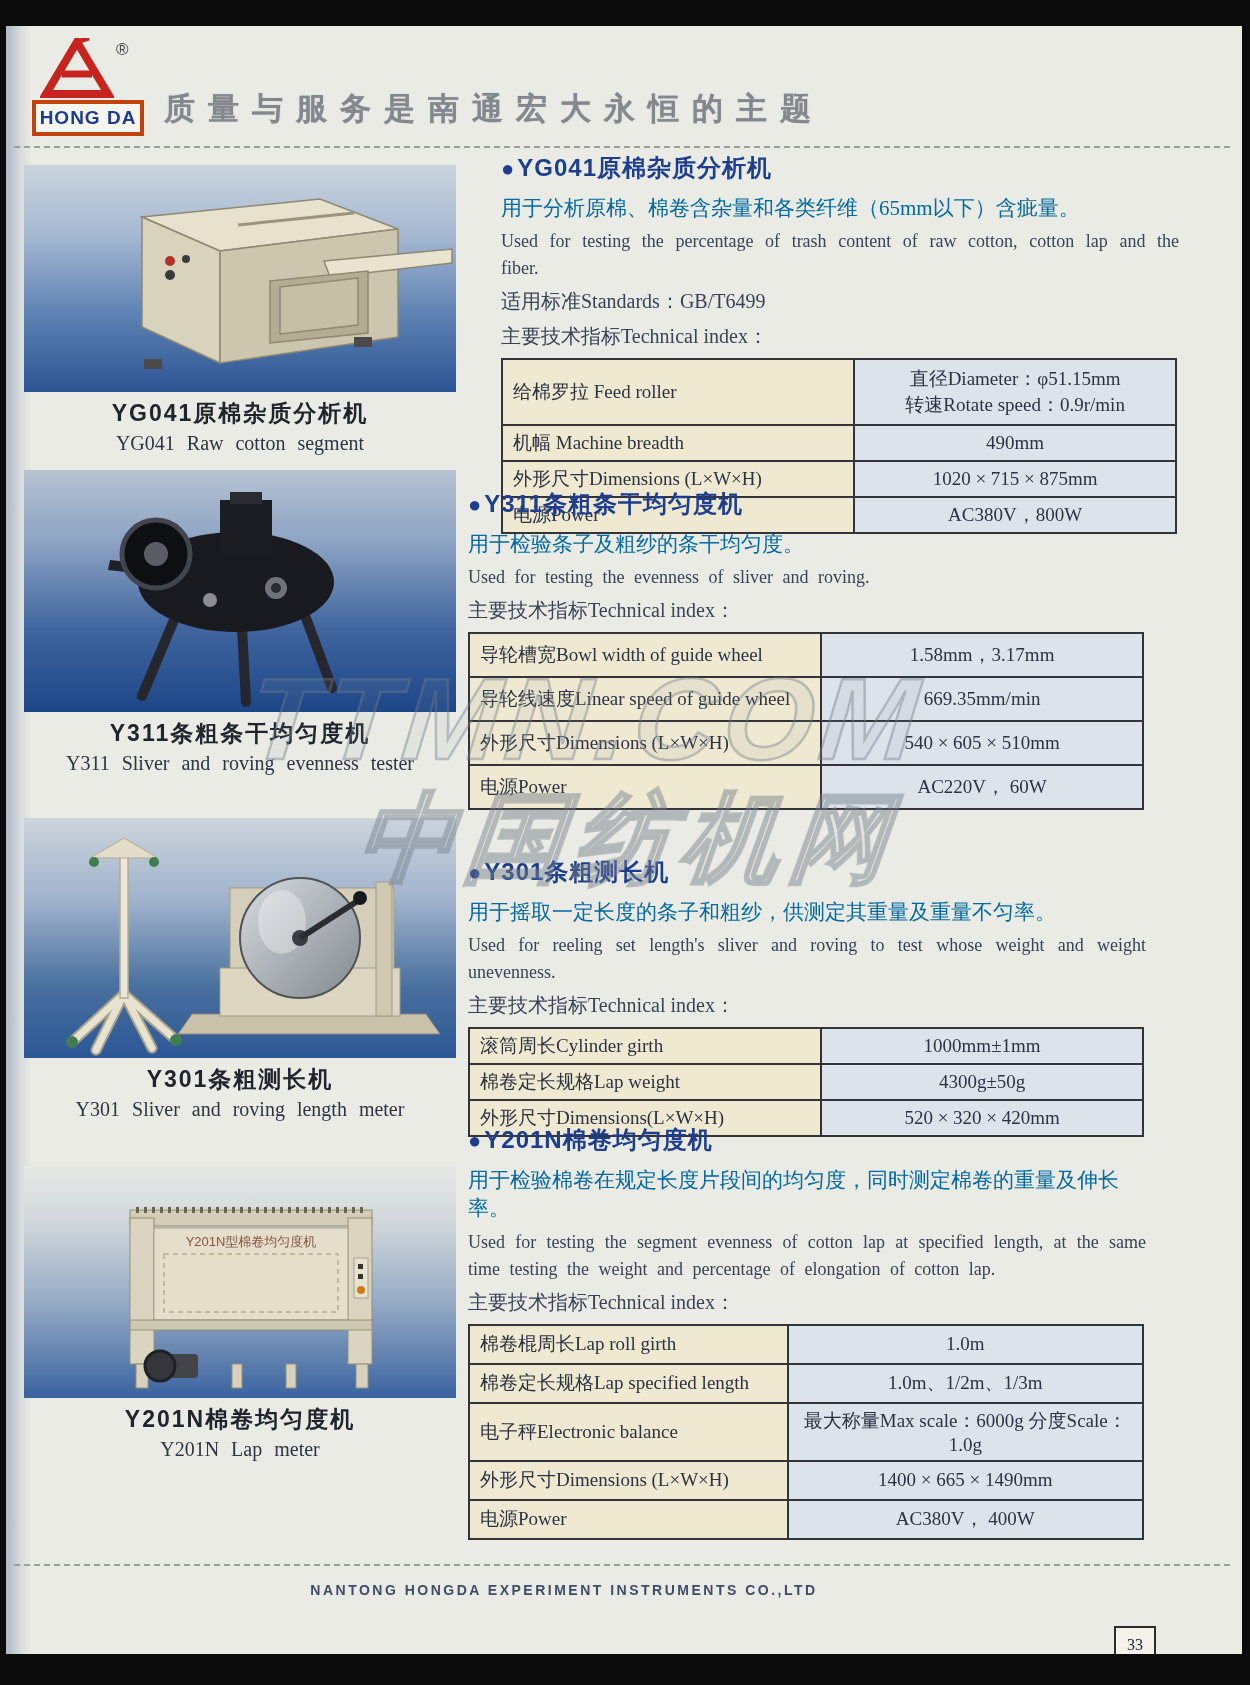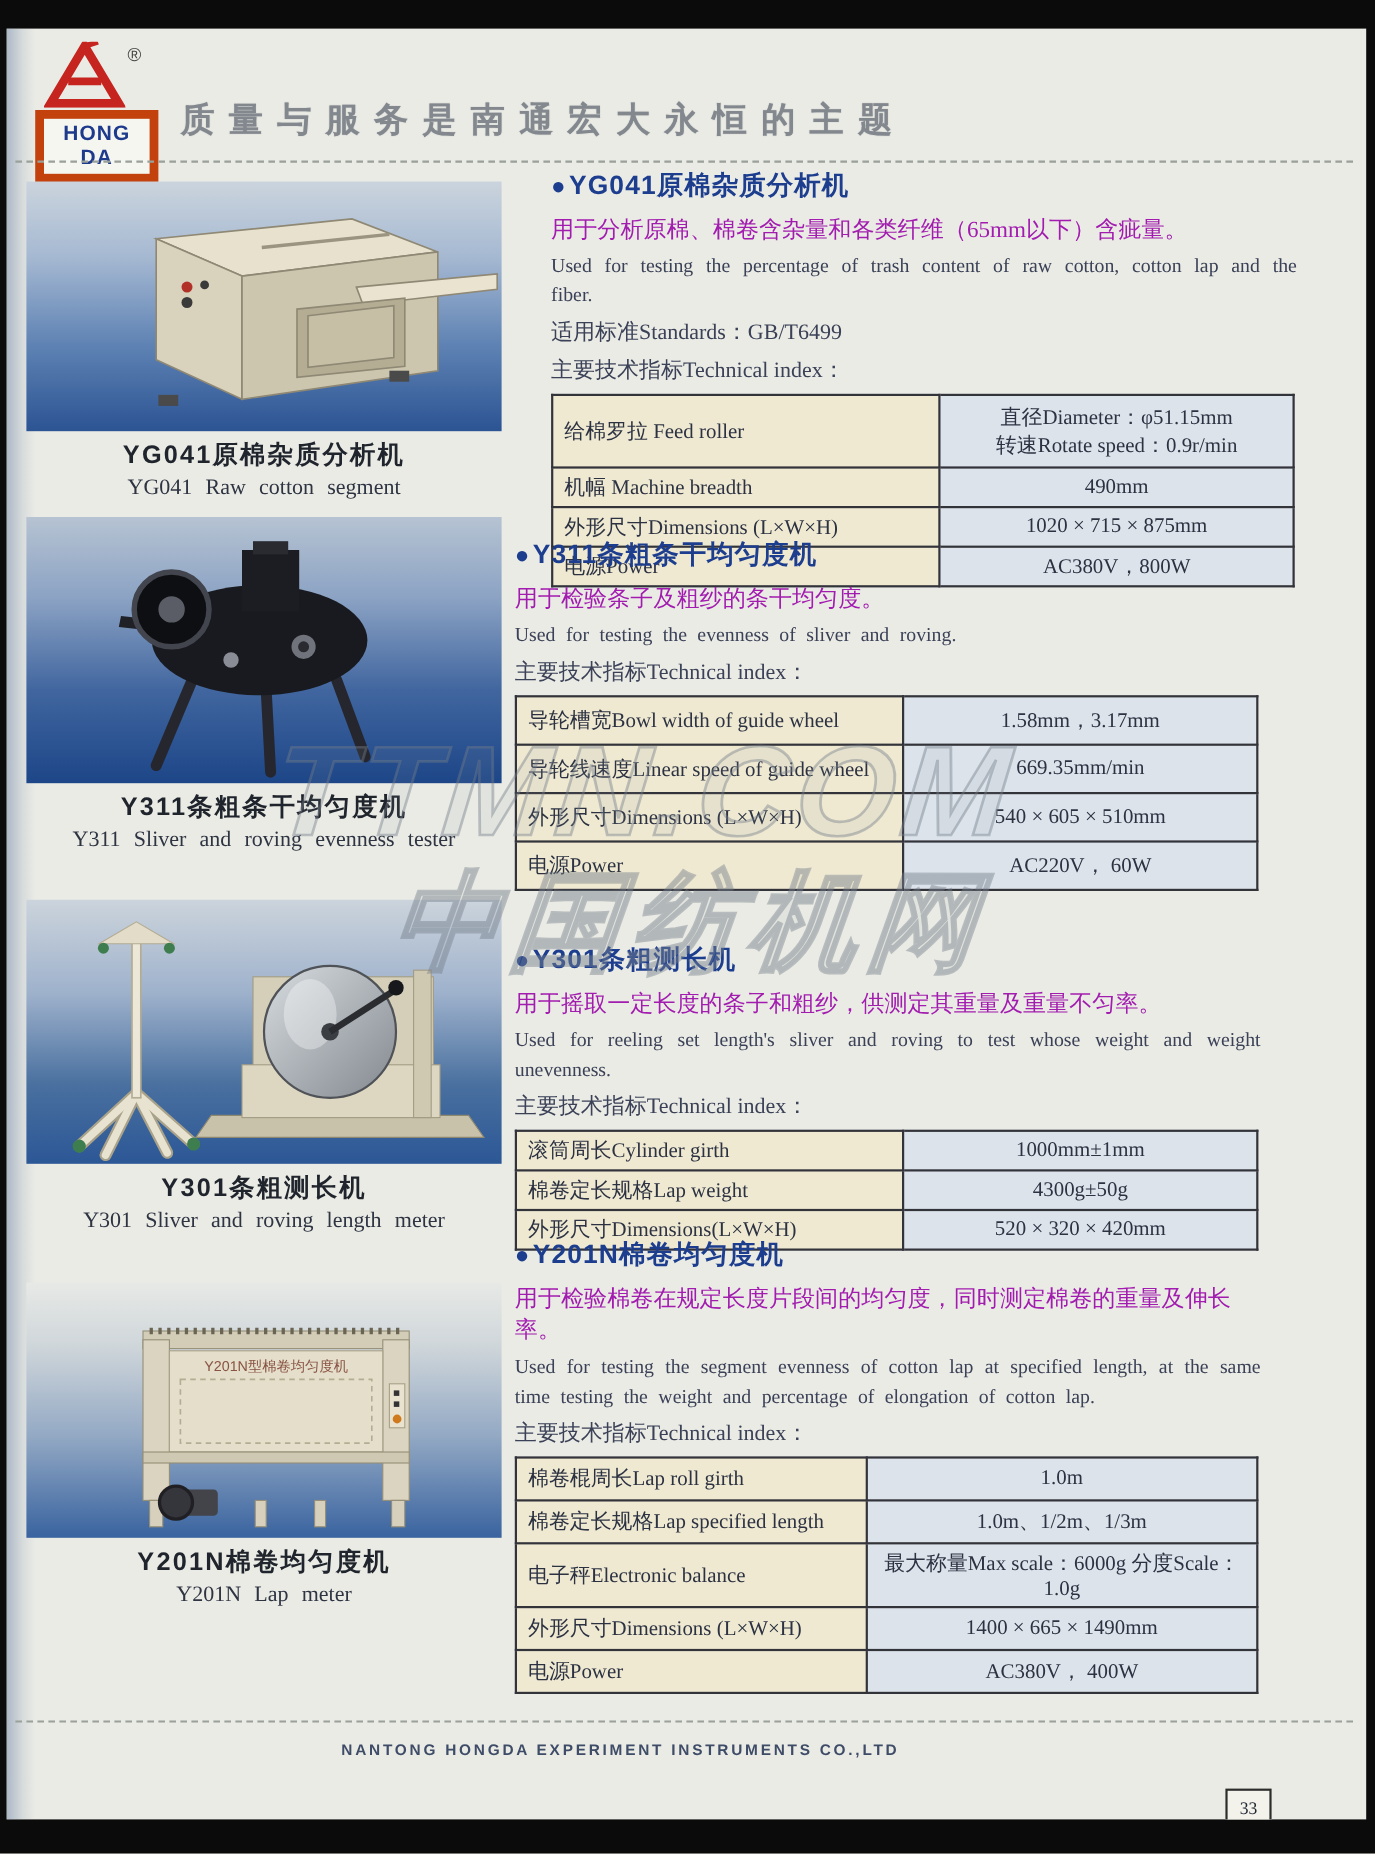--- a/index.html
+++ b/index.html
@@ -15,21 +15,21 @@
   .gutter{
     position:absolute;left:0;top:0;width:26px;height:100%;
     background:linear-gradient(90deg,rgba(70,100,150,0.38),rgba(70,100,150,0.12) 55%,rgba(70,100,150,0));
     pointer-events:none;
   }
   
   .logo-wrap{position:absolute;left:26px;top:12px;width:112px;}
   .logo-emblem{display:block;margin-left:8px;}
   .logo-reg{position:absolute;left:84px;top:2px;font-size:17px;color:#444;font-family:"Liberation Sans",sans-serif;}
   .logo-box{
-    margin-top:2px;border:8px solid #c2410c;background:#f6f6f1;color:#1e3a8c;
+    margin-top:2px;border:4px solid #c2410c;background:#f6f6f1;color:#1e3a8c;
     font-family:"Liberation Sans",sans-serif;font-weight:bold;font-size:19px;
     text-align:center;padding:3px 2px;letter-spacing:1px;
   }
   .slogan{
     position:absolute;left:158px;top:62px;width:900px;
     font-family:Liberation Mono, monospace;font-weight:bold;
     font-size:31px;color:#83888f;letter-spacing:13px;white-space:nowrap;
     text-shadow:0 0 1px rgba(120,125,132,0.6);
   }
   .hr-dashed{position:absolute;left:8px;right:12px;border-top:2px dashed #9aa09a;}
@@ -48,21 +48,21 @@
   .cap-cn{font-family:"Liberation Sans",sans-serif;font-weight:bold;font-size:23px;color:#20252d;letter-spacing:2px;}
   .cap-en{font-size:20px;color:#2e3442;margin-top:3px;word-spacing:7px;}
   
   .spec{position:absolute;left:462px;width:678px;color:#353c52;}
   .sec1{top:126px;margin-left:33px;} .sec2{top:462px;} .sec3{top:830px;} .sec4{top:1098px;}
   .sec-title{
     margin:0 0 10px 0;font-family:"Liberation Sans",sans-serif;font-weight:bold;
     font-size:24px;color:#1d3e8f;letter-spacing:1px;
   }
   .bullet{font-size:22px;margin-right:2px;}
-  .desc-cn{margin:0 0 6px 0;font-size:21px;color:#a21caf;line-height:1.35;}
+  .desc-cn{margin:0 0 6px 0;font-size:21px;color:#0369a1;line-height:1.35;}
   .desc-en{margin:0 0 6px 0;font-size:18px;color:#3b4157;line-height:1.5;word-spacing:5px;text-align:justify;}
   .tech{margin:0 0 8px 0;font-size:20px;color:#3b4157;}
   table.spec-table{
     border-collapse:collapse;width:676px;table-layout:fixed;
     border:2px solid #33333a;background:#dce3ea;
   }
   table.spec-table td{border:2px solid #33333a;font-size:19px;color:#2c3242;padding:4px 10px;}
   td.lbl{background:#efe9d2;padding-left:14px;}
   td.val{background:#dce3ea;text-align:center;white-space:pre-line;}
   .t-std td.lbl{width:49%;}

